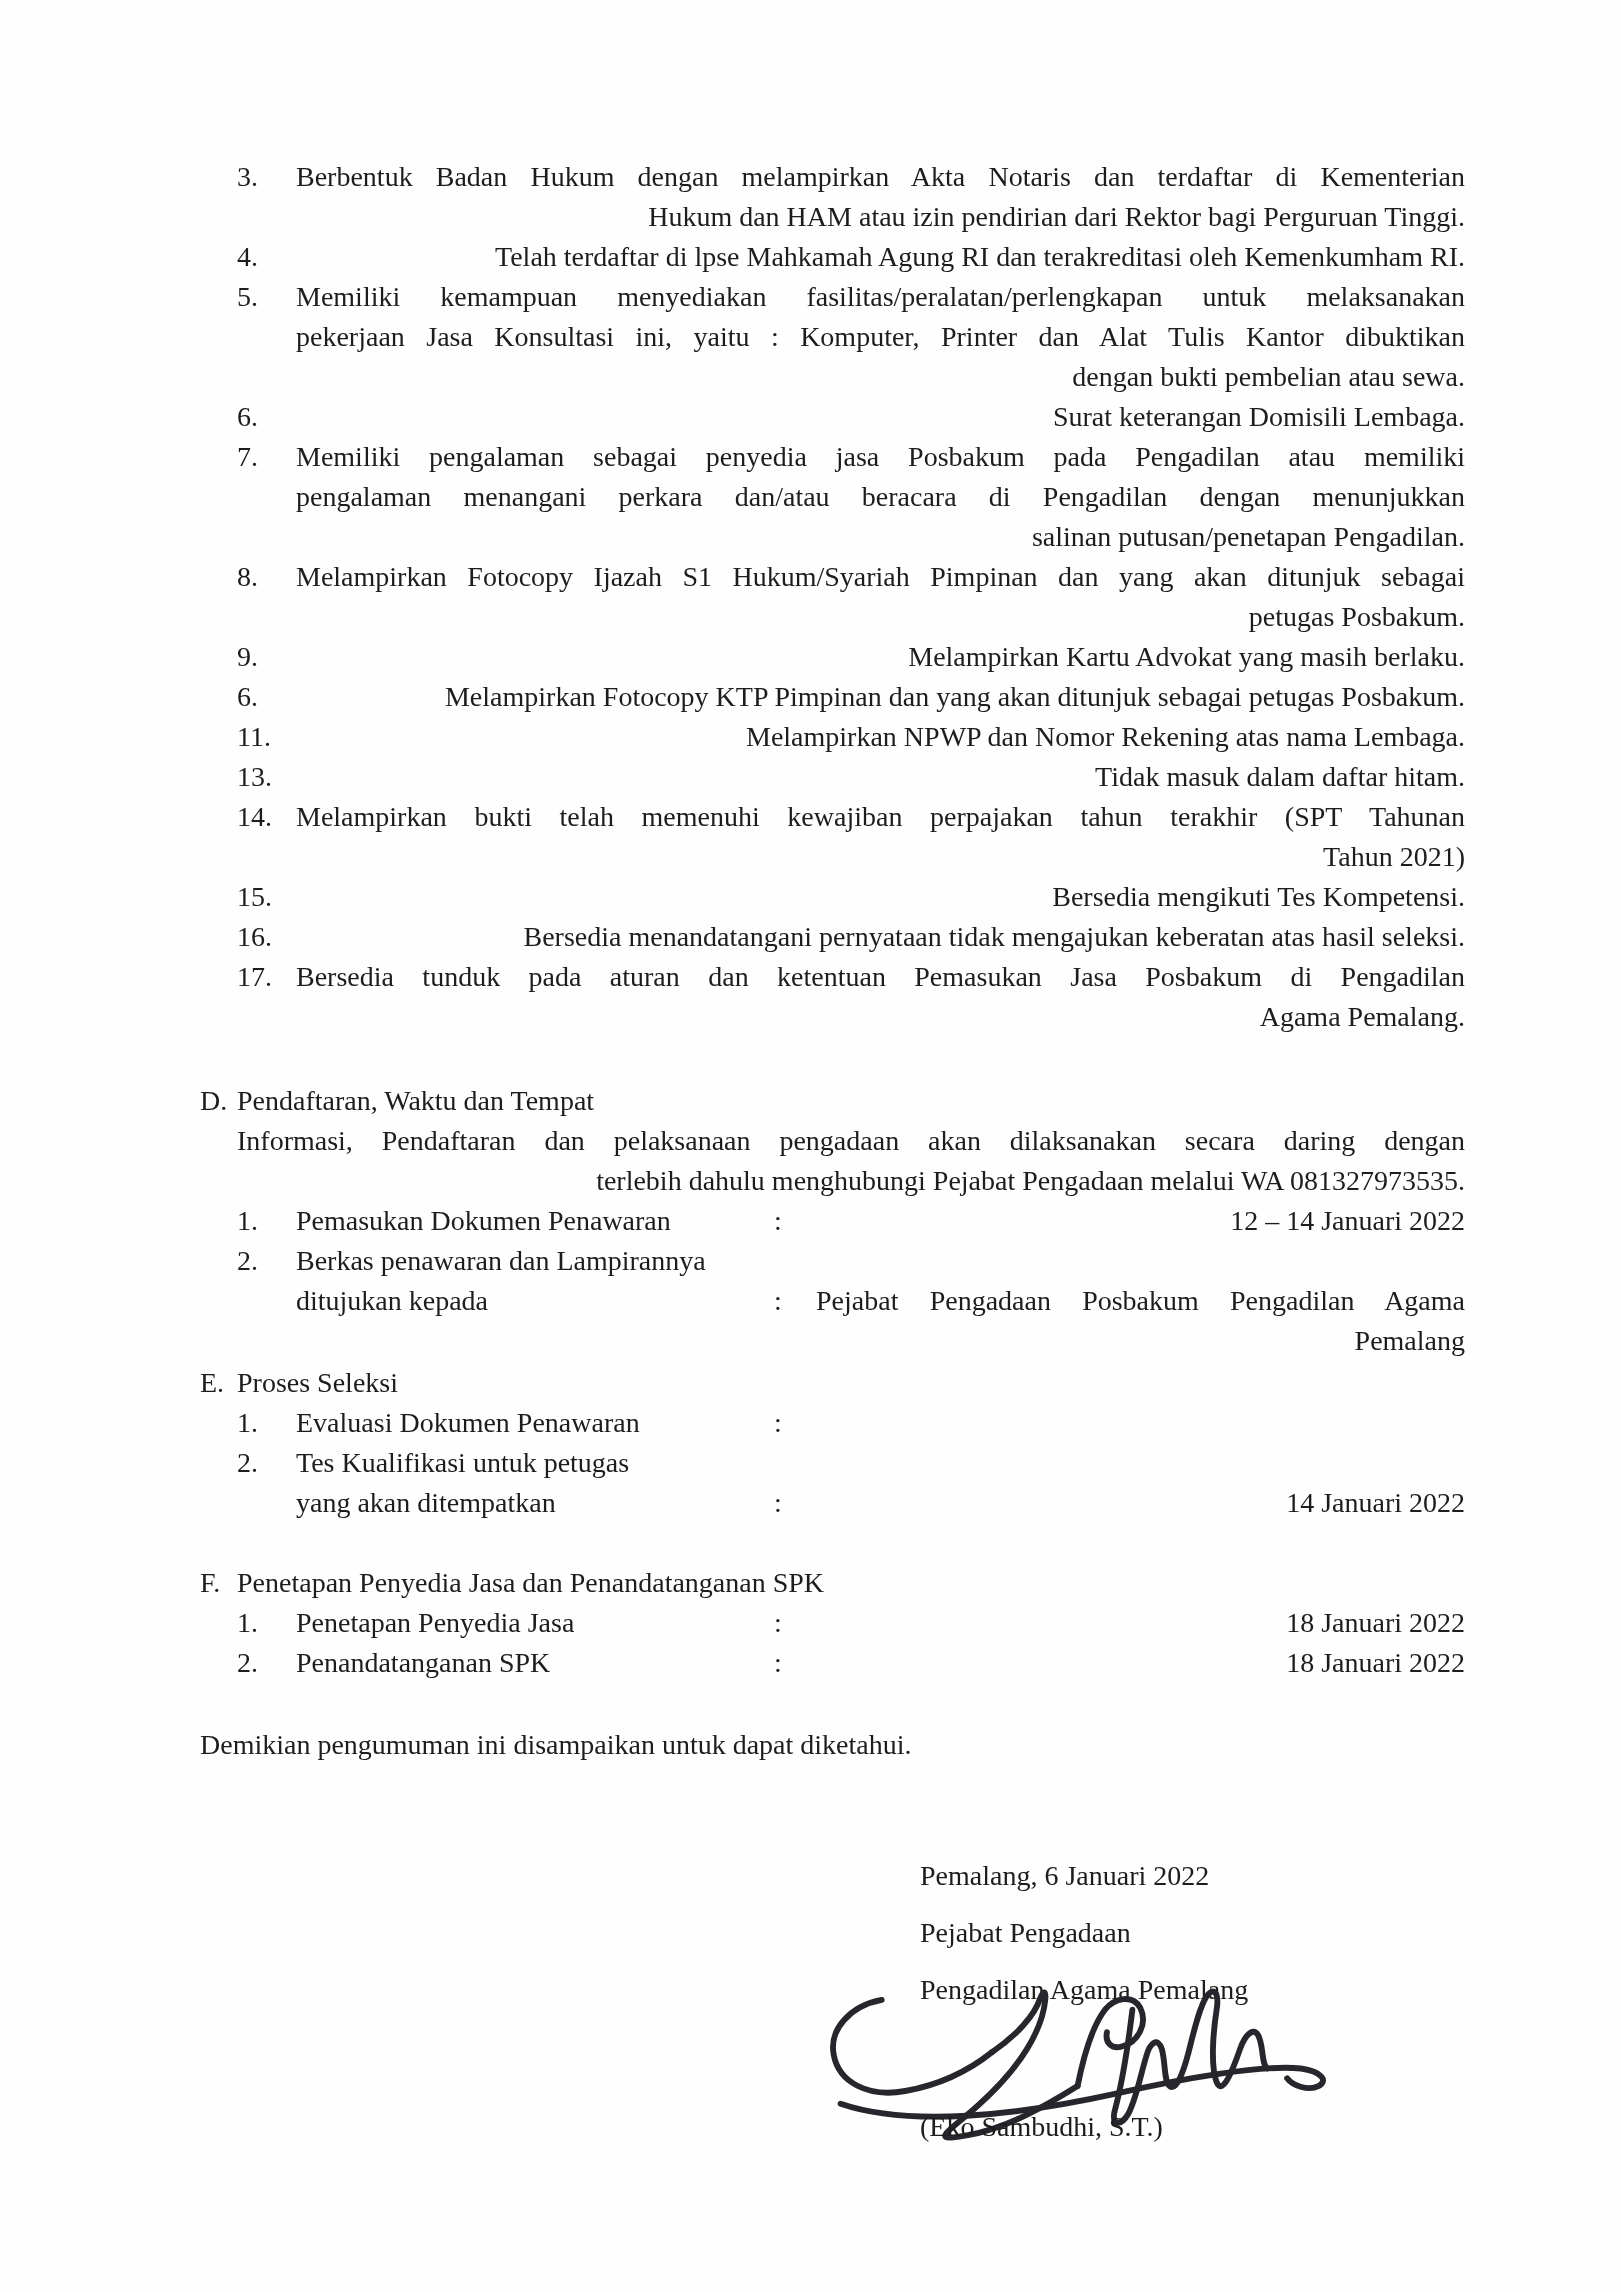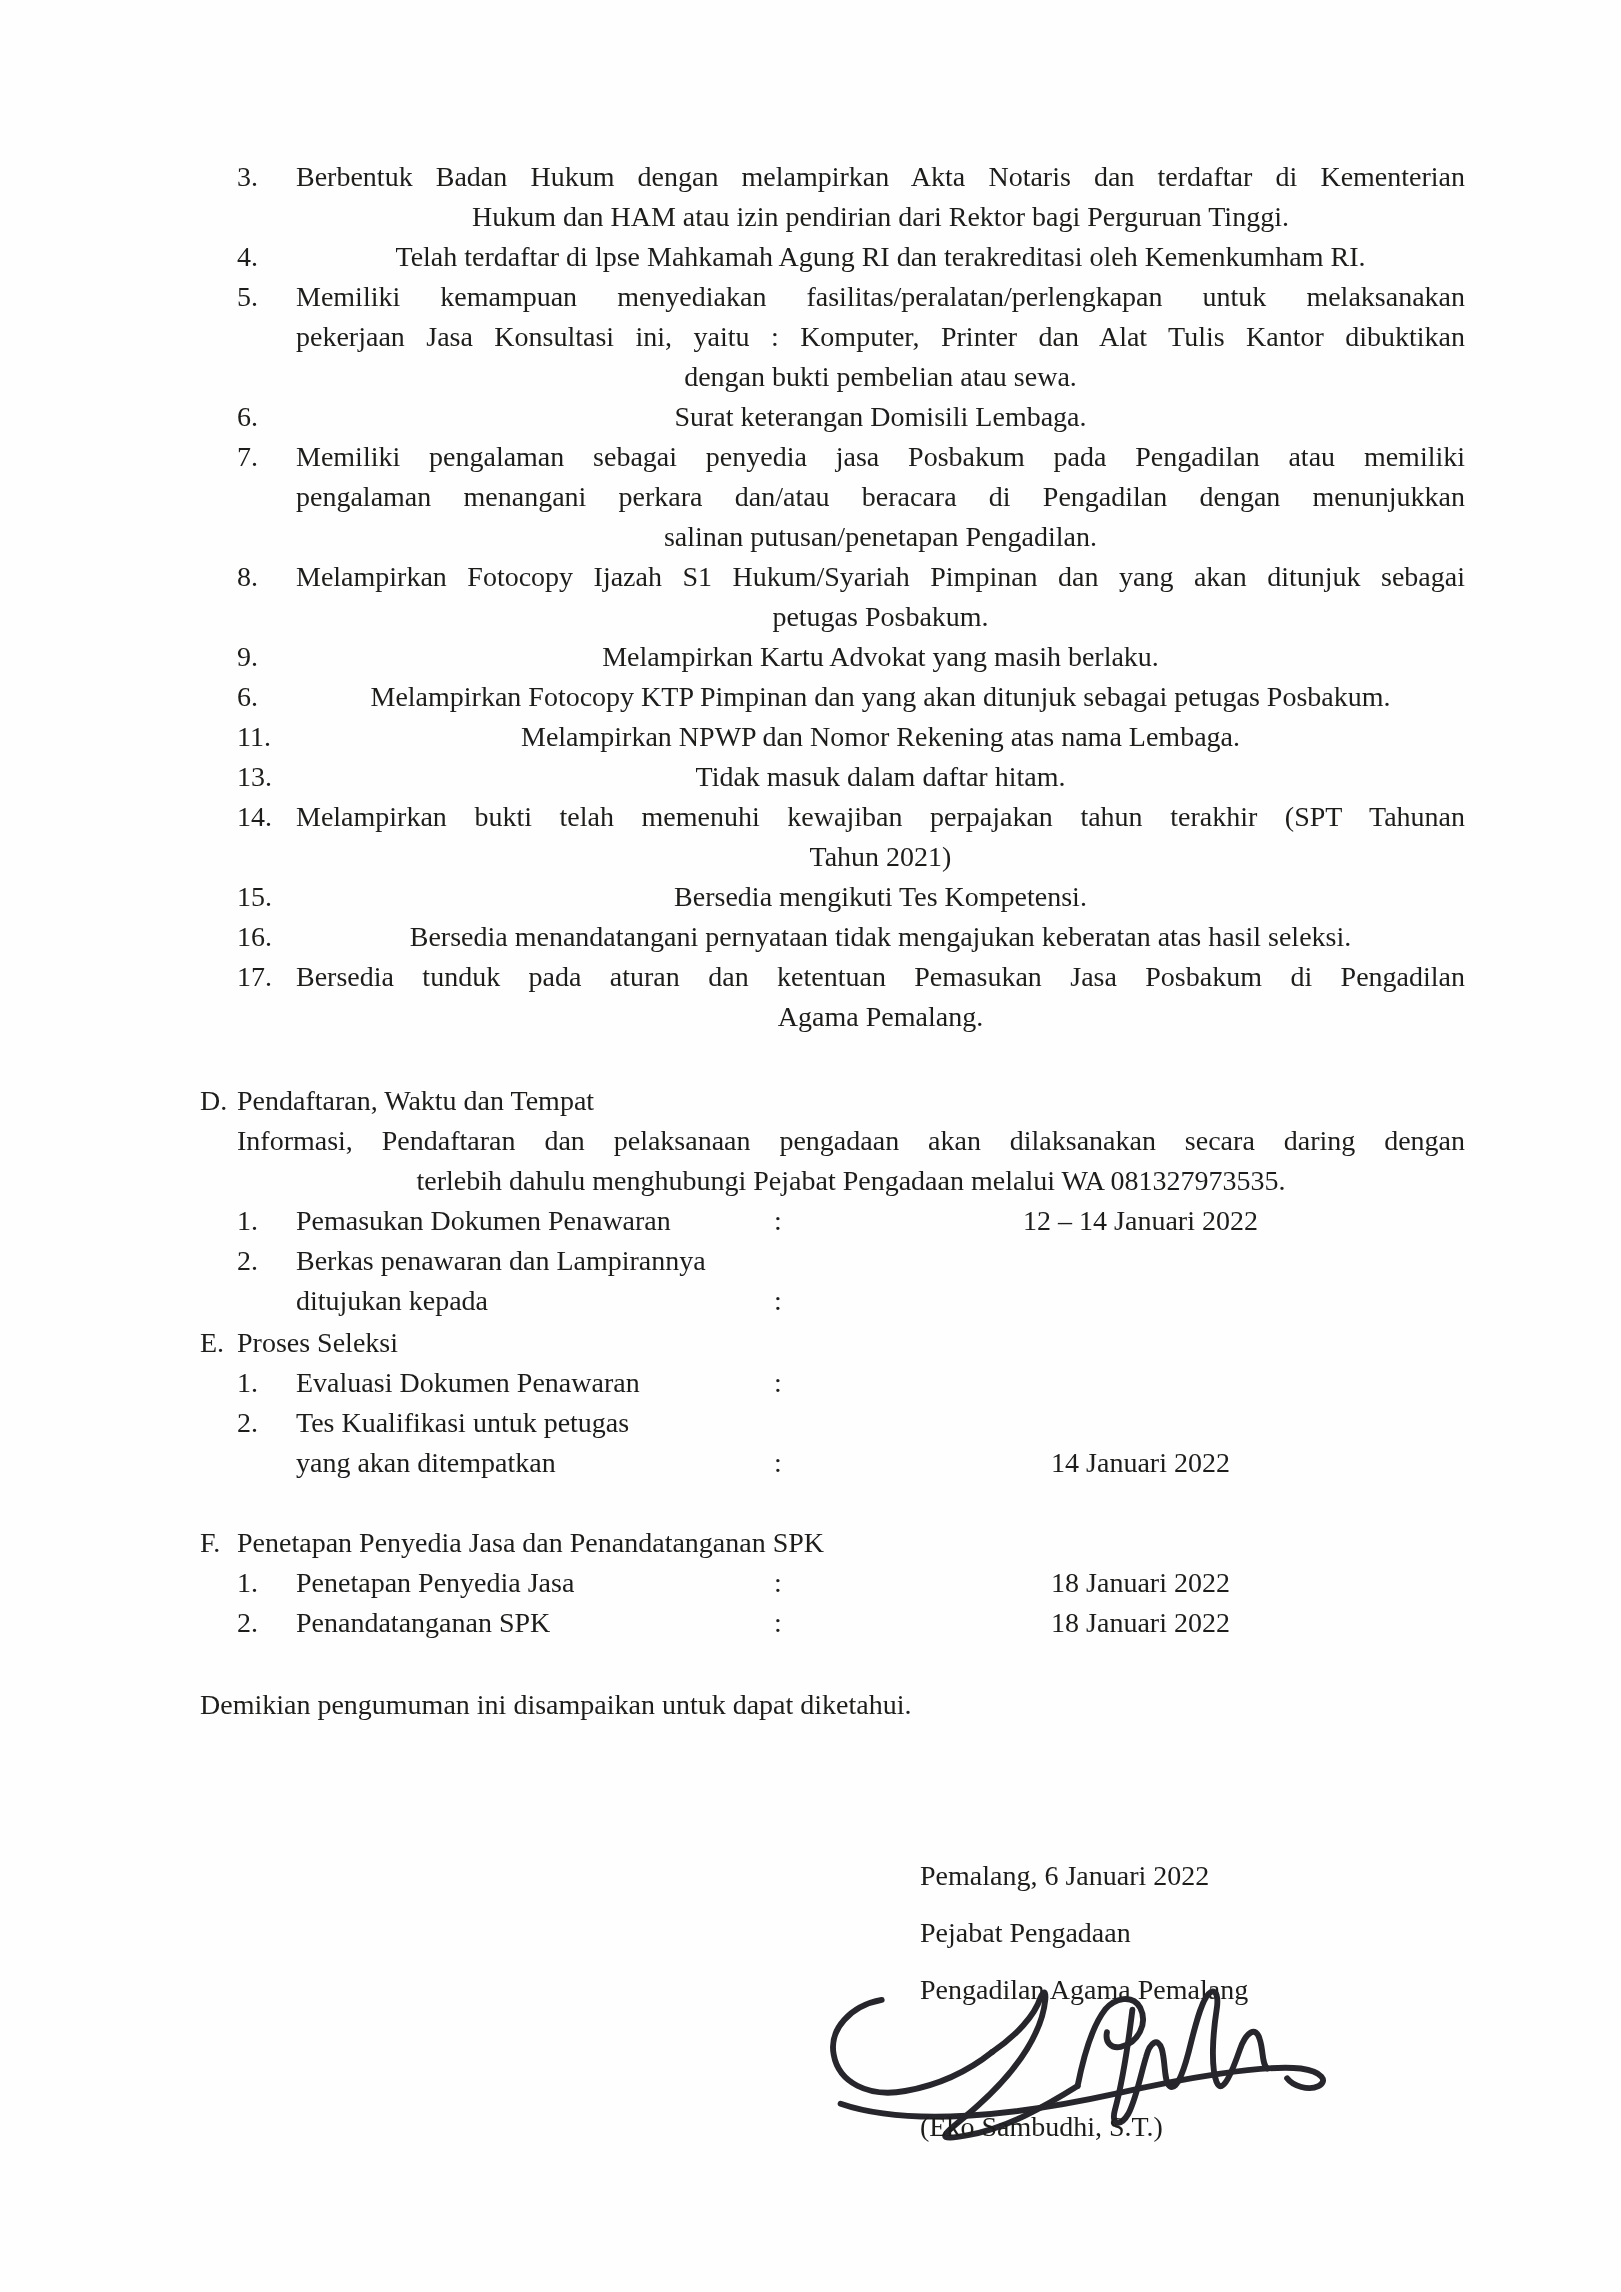--- a/index.html
+++ b/index.html
@@ -19,21 +19,21 @@
     inset: 0;
     padding: 157px 156px 0 200px;
     box-sizing: border-box;
   }
   
   #req-list { margin-left: 37px; width: 1228px; }
   .req-row { display: flex; }
   .req-num { flex: 0 0 59px; }
   .req-text { width: 1169px; }
   .jl { text-align: justify; text-align-last: justify; -moz-text-align-last: justify; }
-  .ll { text-align: center; }
+  .ll { text-align: right; }
   
   .sec-D { margin-top: 44px; }
   .sec-E { margin-top: 2px; }
   .sec-F { margin-top: 40px; }
   .sec-header { display: flex; }
   .sec-letter { flex: 0 0 37px; }
   .sec-title { flex: 1; }
   .sec-para { margin-left: 37px; width: 1228px; }
   .srow { display: flex; margin-left: 37px; }
   .s-num { flex: 0 0 59px; }
@@ -188,20 +188,24 @@
           <div class="srow">
             <span class="s-num">2.</span>
             <span class="s-label">Berkas penawaran dan Lampirannya</span>
             <span class="s-colon"></span>
             <span class="s-value"></span>
           </div>
           <div class="srow">
             <span class="s-num"></span>
             <span class="s-label">ditujukan kepada</span>
             <span class="s-colon">:</span>
+            <span class="s-value">
+              <div class="jl">Pejabat Pengadaan Posbakum Pengadilan Agama</div>
+              <div class="ll">Pemalang</div>
+            </span>
           </div>
         </section>
         <section class="sec sec-E">
           <div class="sec-header">
             <span class="sec-letter">E.</span>
             <span class="sec-title">Proses Seleksi</span>
           </div>
           <div class="srow">
             <span class="s-num">1.</span>
             <span class="s-label">Evaluasi Dokumen Penawaran</span>

